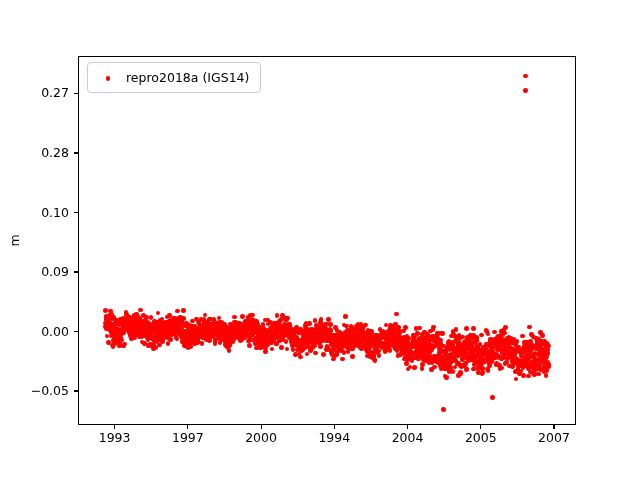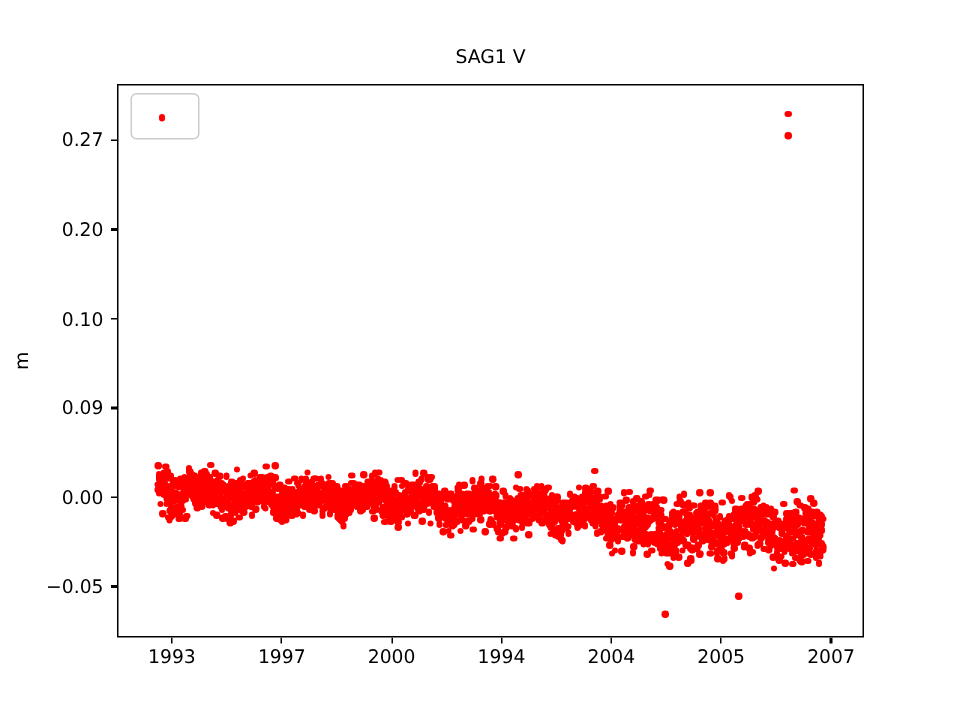--- a/index.html
+++ b/index.html
@@ -165,42 +165,41 @@
     color: #000000;
     white-space: nowrap;
     padding-left: 5px;
   }
 </style>
 </head>
 <body>
 
 <div id="figure">
 
-  <div id="plot-title">SAG1 V</div>
 
   <div id="yaxis-ticks">
       <div class="ytick" style="top: 391.076px;">
         <div class="tick-mark"></div>
         <div class="tick-label">−0.05</div>
       </div>
       <div class="ytick" style="top: 331.56px;">
         <div class="tick-mark"></div>
         <div class="tick-label">0.00</div>
       </div>
       <div class="ytick" style="top: 272.044px;">
         <div class="tick-mark"></div>
         <div class="tick-label">0.09</div>
       </div>
       <div class="ytick" style="top: 212.527px;">
         <div class="tick-mark"></div>
         <div class="tick-label">0.10</div>
       </div>
       <div class="ytick" style="top: 153.011px;">
         <div class="tick-mark"></div>
-        <div class="tick-label">0.20</div>
+        <div class="tick-label">0.28</div>
       </div>
       <div class="ytick" style="top: 93.4952px;">
         <div class="tick-mark"></div>
         <div class="tick-label">0.27</div>
       </div>
     </div>
   <div id="ylabel">m</div>
 
   <div id="xaxis-ticks">
       <div class="xtick" style="left: 114.618px;">
@@ -2637,17 +2636,18 @@
         <div class="pt" style="left: 469.772px; top: 307.912px;"></div>
         <div class="pt" style="left: 446.735px; top: 19.0452px;"></div>
         <div class="pt" style="left: 446.735px; top: 33.329px;"></div>
         <div class="pt" style="left: 364.346px; top: 352.335px;"></div>
         <div class="pt" style="left: 413.779px; top: 340.432px;"></div>
       </div>
 
     <div id="legend">
       <div class="legend-entry">
         <span class="legend-marker"><span class="dot"></span></span>
+        <span class="legend-text">repro2018a (IGS14)</span>
       </div>
     </div>
   </div>
 
 </div>
 
 </body></html>

